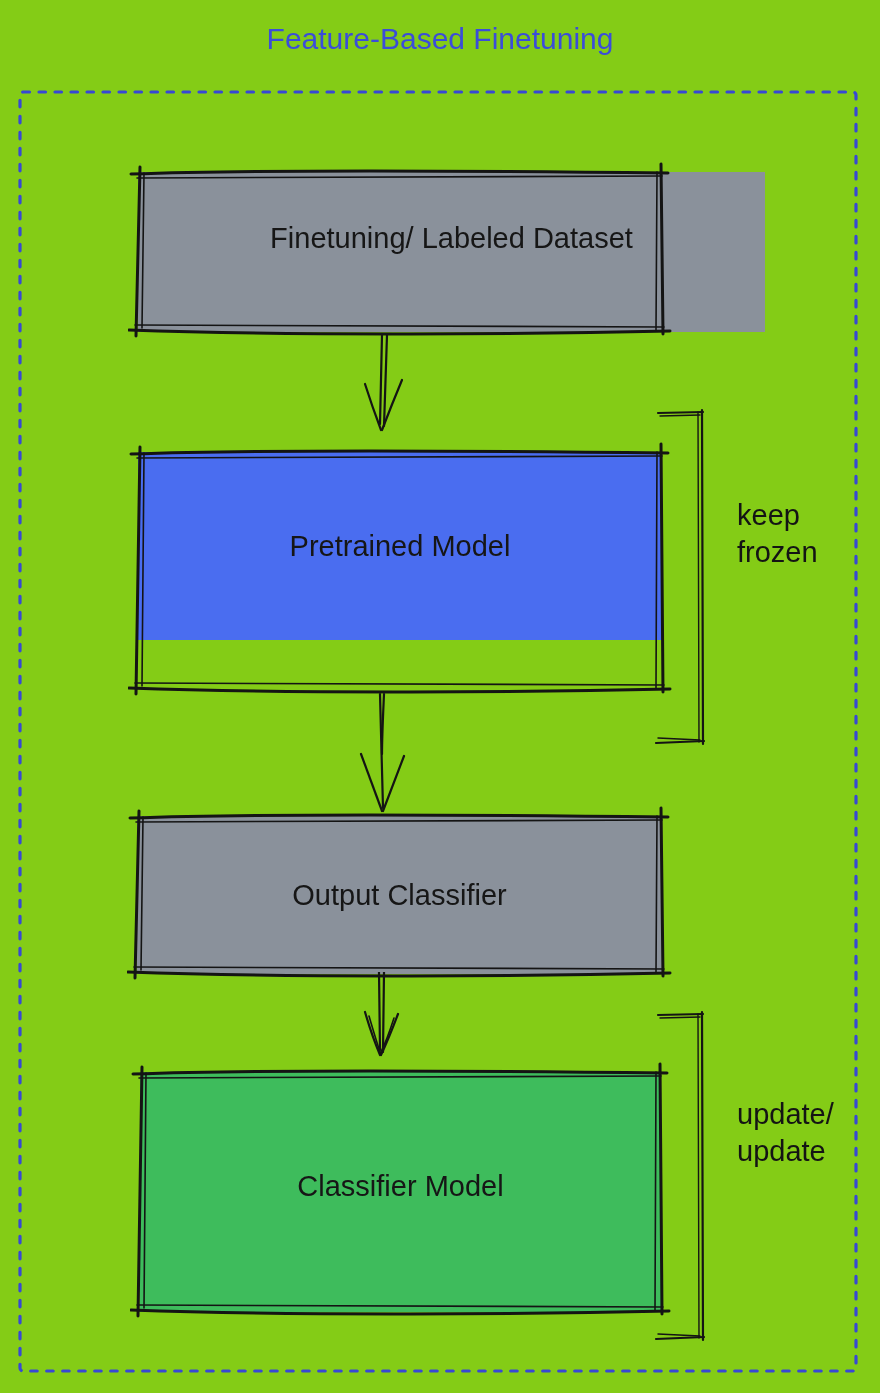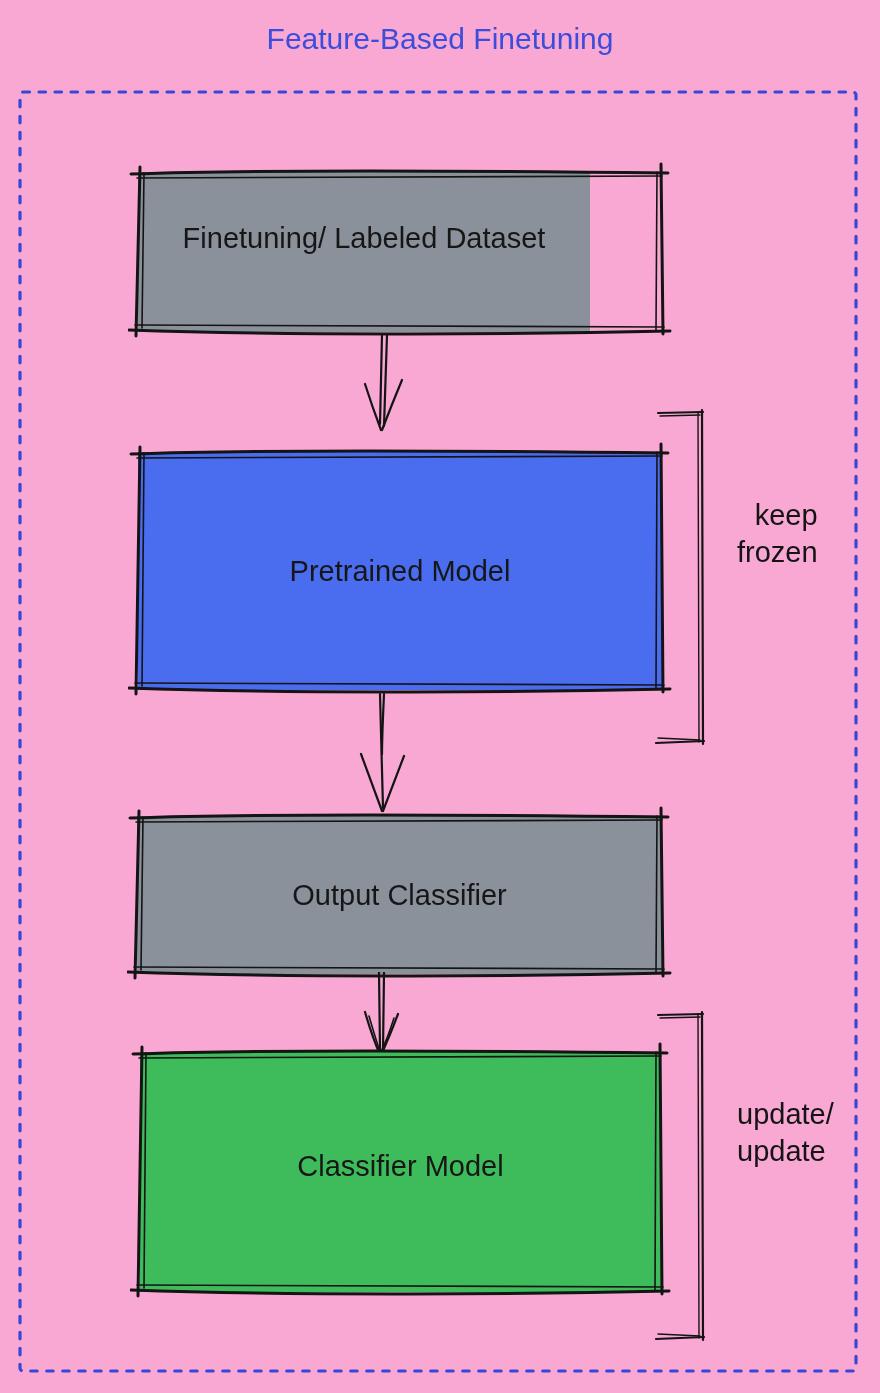--- a/index.html
+++ b/index.html
@@ -1,33 +1,33 @@
 <!DOCTYPE html>
 <html style="--title-blue: #3b4dd9; --frame-blue: #3848d4; --node-gray: #8a919b; --node-blue: #4a6df0; --node-green: #3ebc5c; --ink: #141414;"><head>
 <meta charset="utf-8">
 <style>
   html,body{margin:0;padding:0;background:#ffffff;}
   .canvas{
-    position:relative;width:880px;height:1393px;background:#f9a8d4;overflow:hidden;
+    position:relative;width:880px;height:1393px;background:#84cc16;overflow:hidden;
     font-family:"Liberation Sans", sans-serif;color:#151515;
   }
   .title{
     position:absolute;top:22px;left:0;width:880px;text-align:center;
     font-size:30px;font-weight:400;color:var(--title-blue,#3b4dd9);
   }
   .frame-svg{position:absolute;left:18px;top:90px;}
   .node{
     position:absolute;display:flex;align-items:center;justify-content:center;
     font-size:29px;color:#161616;
   }
   .node .sketch{position:absolute;left:-10px;top:-10px;pointer-events:none;}
   .node-label{position:relative;z-index:2;}
   .fill-gray{background:var(--node-gray,#8a919b);}
   .fill-blue{background:var(--node-blue,#4a6df0);}
-  .fill-green{background:var(--node-green,#3ebc5c);}
+  .fill-green{background:var(--node-green,#3ebc5c);margin-top:20px;}
   .arrow,.bracket{position:absolute;}
   .annotation{
     position:absolute;font-size:29px;line-height:37px;color:#141414;
     white-space:pre-line;
   }
   svg path{fill:none;stroke:#141414;stroke-linecap:round;}
   svg path.s3{stroke-width:3;}
   svg path.s22{stroke-width:2.2;}
   svg path.s16{stroke-width:1.6;}
   svg path.s14{stroke-width:1.4;}
@@ -36,42 +36,42 @@
 <body>
 
 <div class="canvas">
 
   <div class="title">Feature-Based Finetuning</div>
 
   <svg class="frame-svg" width="840" height="1283">
     <rect x="2" y="2" width="836" height="1279" rx="3" fill="none" stroke="#3848d4" stroke-width="3.2" stroke-dasharray="6.5 9.5" stroke-linecap="round"></rect>
   </svg>
 
-  <div class="node fill-gray" style="left:138px;top:172px;width:452px;height:160px;padding-bottom:0;">
+  <div class="node fill-gray" style="left:138px;top:172px;width:627px;height:160px;padding-bottom:0;">
     <svg class="sketch" width="544" height="180">
       <path class="s3" d="M 3,12 C 141,7 377,9 540,11"></path>
       <path class="s3" d="M 533,2 L 535,172"></path>
       <path class="s3" d="M 1,168 C 167,174 403,172 542,169"></path>
       <path class="s3" d="M 12,5 L 8,174"></path>
       <path class="s16" d="M 9,16 L 534,14"></path>
       <path class="s16" d="M 529,10 L 528,168"></path>
       <path class="s16" d="M 7,163 L 536,165"></path>
       <path class="s16" d="M 16,11 L 14,166"></path>
     </svg>
     <span class="node-label" style="position:relative;top:-14px;">Finetuning/ Labeled Dataset</span>
   </div>
 
   <svg class="arrow" style="left:352px;top:334px;" width="64" height="100">
     <path class="s22" d="M 30,1 L 28,90"></path>
     <path class="s22" d="M 35,1 L 32,92"></path>
     <path class="s22" d="M 13,50 Q 20,72 29,96"></path>
     <path class="s22" d="M 50,46 Q 40,70 30,96"></path>
   </svg>
 
-  <div class="node fill-blue" style="left:138px;top:452px;width:524px;height:238px;">
+  <div class="node fill-blue" style="left:138px;top:452px;width:524px;height:188px;">
     <svg class="sketch" width="544" height="258">
       <path class="s3" d="M 3,12 C 141,7 377,9 540,11"></path>
       <path class="s3" d="M 533,2 L 535,250"></path>
       <path class="s3" d="M 1,246 C 167,252 403,250 542,247"></path>
       <path class="s3" d="M 12,5 L 8,252"></path>
       <path class="s16" d="M 9,16 L 534,14"></path>
       <path class="s16" d="M 529,10 L 528,246"></path>
       <path class="s16" d="M 7,241 L 536,243"></path>
       <path class="s16" d="M 16,11 L 14,244"></path>
     </svg>
@@ -79,21 +79,21 @@
   </div>
 
   <svg class="bracket" style="left:650px;top:404px;" width="64" height="346">
     <path class="s22" d="M 8,9 L 53,8"></path>
     <path class="s22" d="M 52,6 L 53,340"></path>
     <path class="s14" d="M 48,8 L 49,338"></path>
     <path class="s22" d="M 6,339 L 54,337"></path>
     <path class="s14" d="M 8,334 L 50,336"></path>
     <path class="s14" d="M 10,12 L 50,11"></path>
   </svg>
-  <div class="annotation" style="left:737px;top:497px;text-align:right;">keep
+  <div class="annotation" style="left:737px;top:497px;">keep
 frozen</div>
 
   <svg class="arrow" style="left:348px;top:692px;" width="72" height="126">
     <path class="s22" d="M 32,2 C 33,40 34,80 35,116"></path>
     <path class="s22" d="M 36,2 C 35,25 34,45 34,62"></path>
     <path class="s22" d="M 13,62 L 34,119"></path>
     <path class="s22" d="M 56,64 L 35,119"></path>
   </svg>
 
   <div class="node fill-gray" style="left:137px;top:816px;width:525px;height:158px;">

